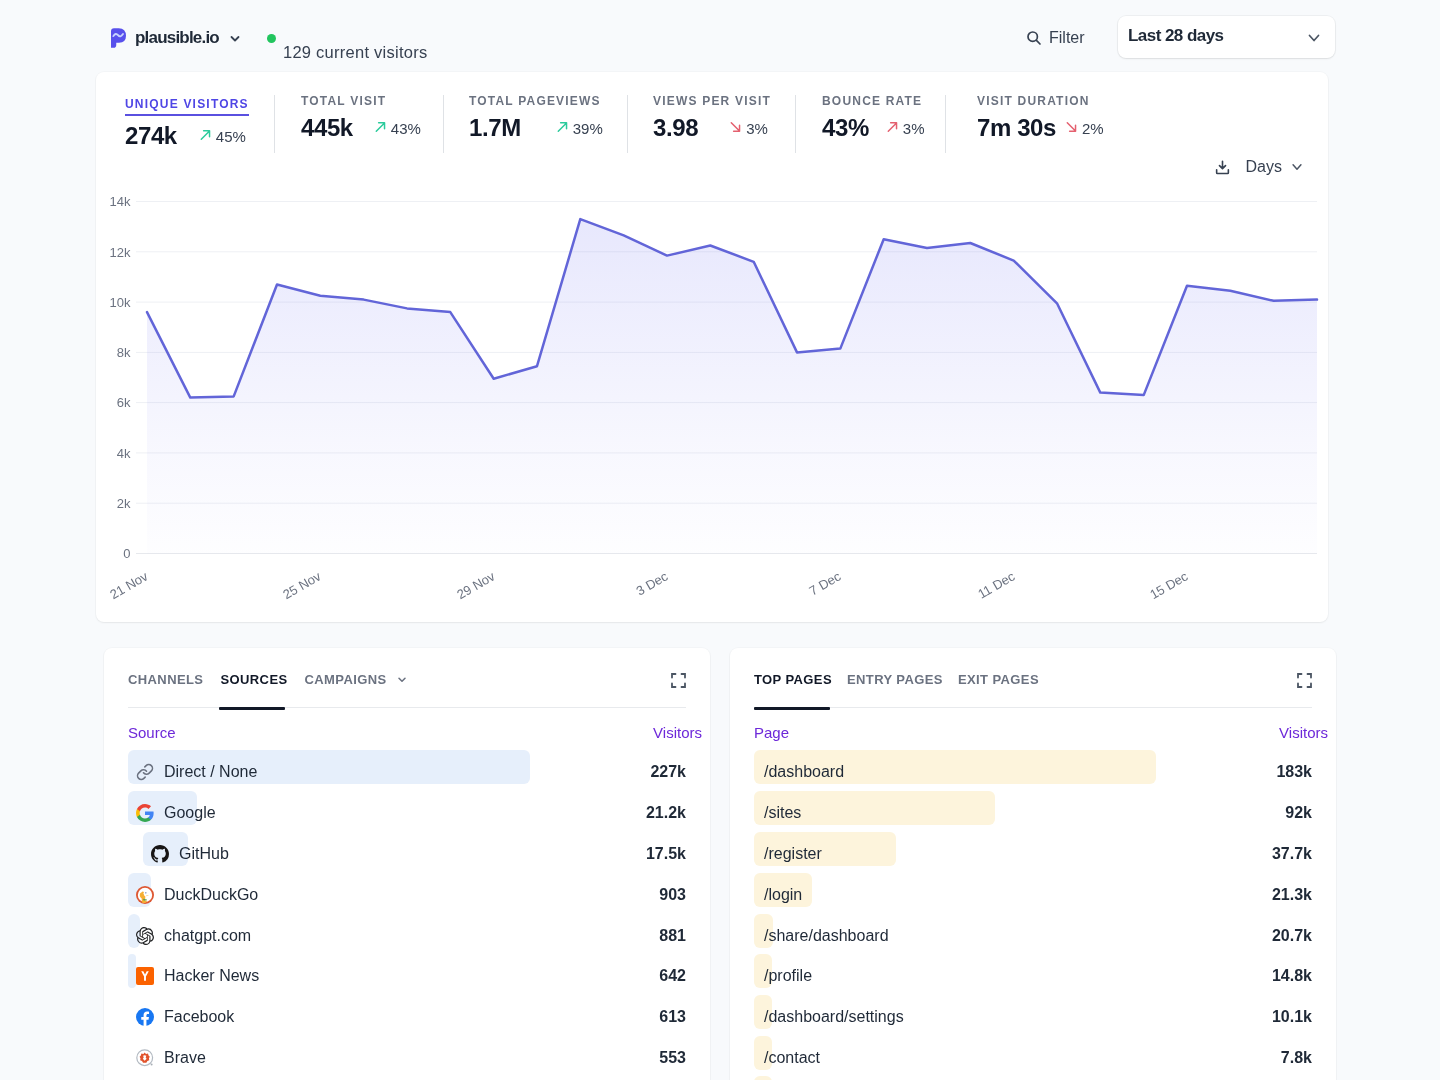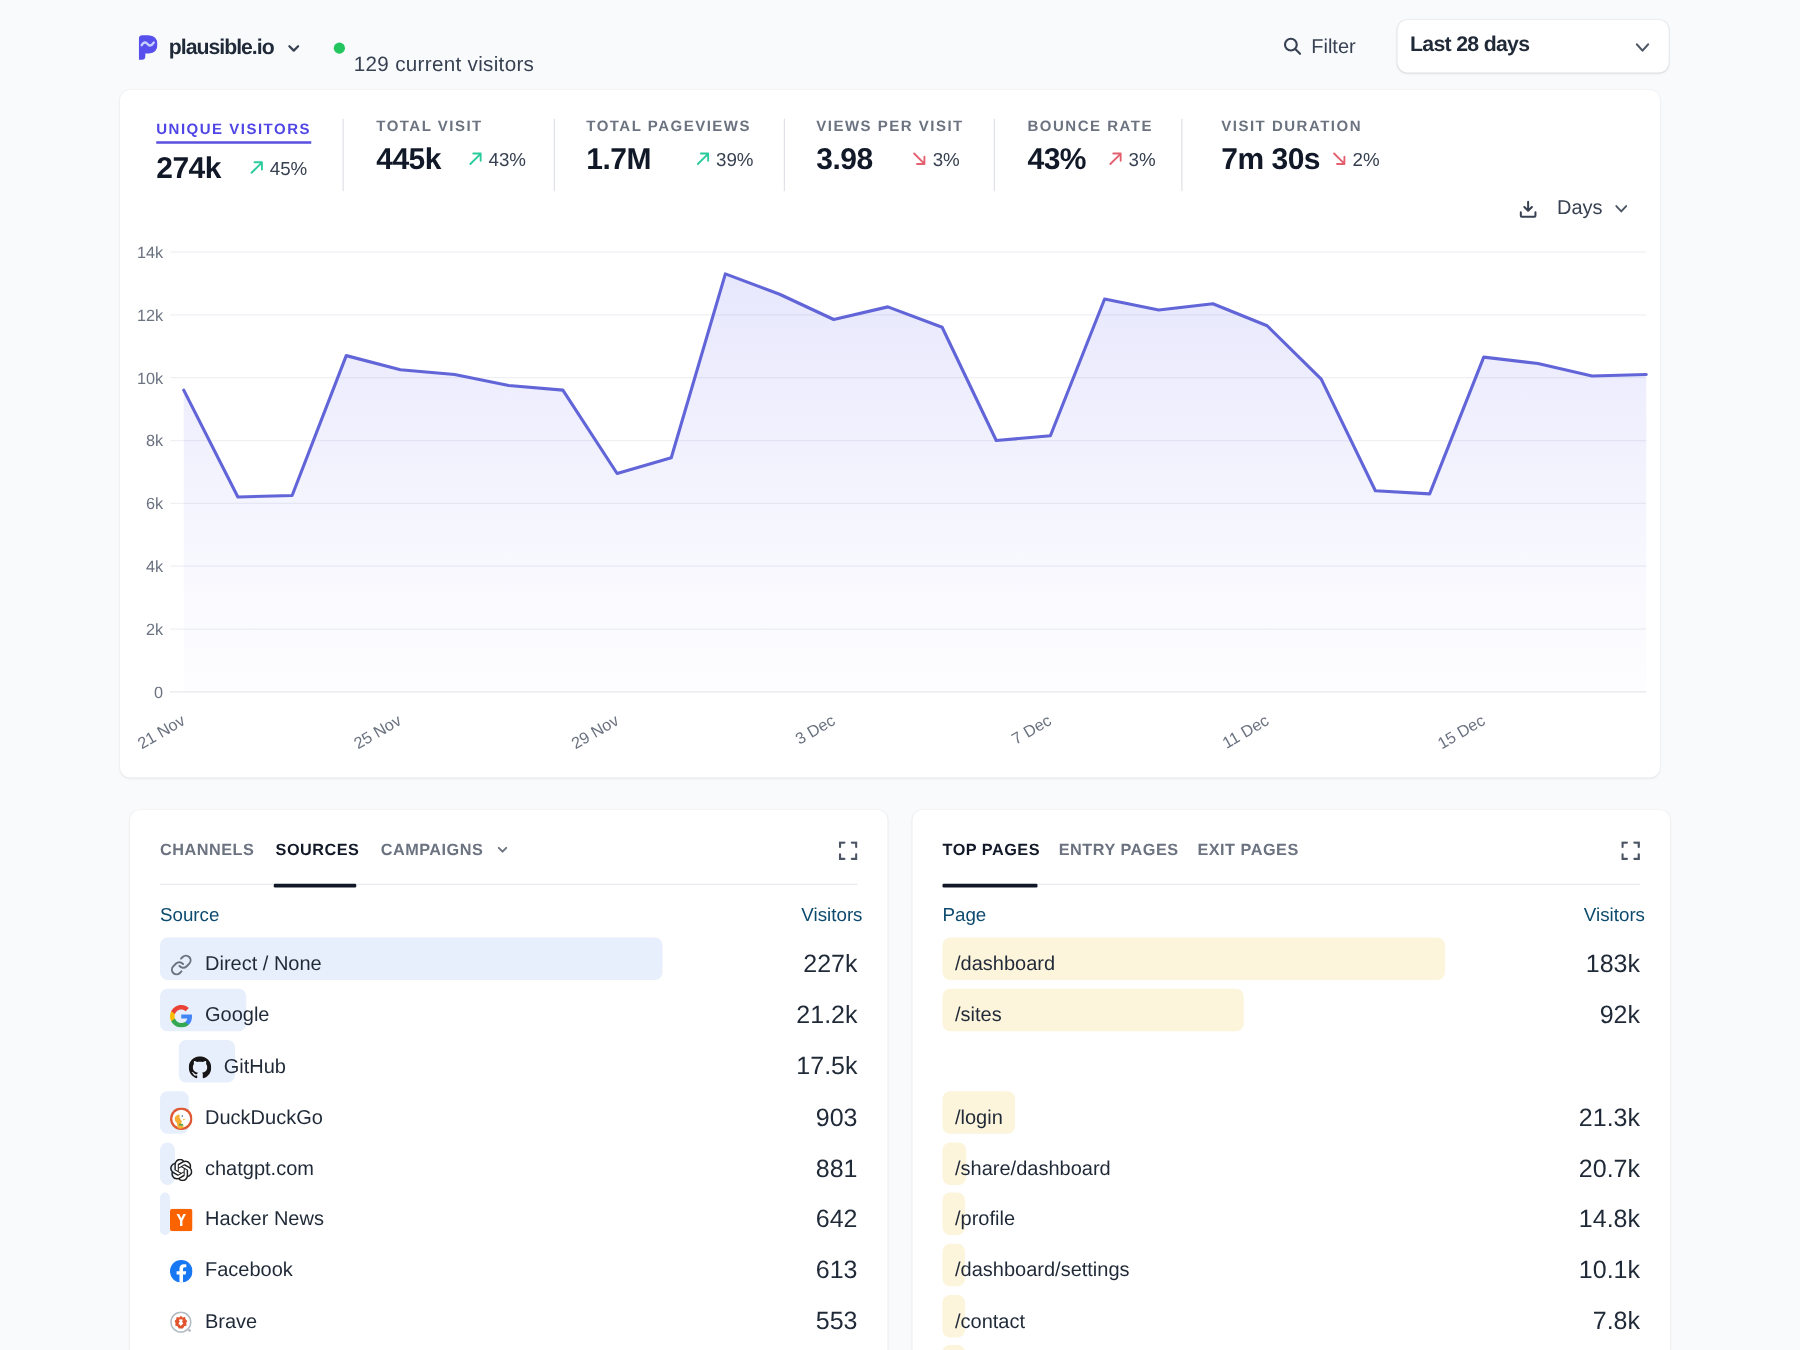--- a/index.html
+++ b/index.html
@@ -27,30 +27,30 @@
 .chg svg { margin-right:3px; transform:translateY(-1.5px); }
 .sdiv { position:absolute; top:23px; width:1px; height:58px; background:#dfe2e6; }
 #daysrow { position:absolute; right:24px; top:86px; display:flex; align-items:center; color:#374151; font-size:16px; }
 
 
 .tabs { position:absolute; left:24px; top:24px; display:flex; align-items:center; font-size:13px; font-weight:bold; letter-spacing:0.4px; color:#6b7280; }
 .tabs .tab { margin-right:17px; }
 .tabs .active { color:#111827; }
 .tabdiv { position:absolute; left:24px; right:24px; top:59px; height:1px; background:#e8eaed; }
 .tabline { position:absolute; top:59px; height:2.5px; background:#111827; border-radius:1px; }
-.colhdr { position:absolute; left:24px; right:20px; top:76px; font-size:15px; color:#0c4a6e; }
+.colhdr { position:absolute; left:24px; right:8px; top:76px; font-size:15px; color:#6d28d9; }
 .colhdr span:last-child { float:right; }
 .row { position:absolute; left:24px; right:24px; height:44px;padding-left:24px; }
 .bar { position:absolute; left:-0.5px; top:0; height:34px; border-radius:6px; }
 .bluebar { background:#e6effb; }
 .orangebar { background:#fdf4dc; }
 .rowlab { position:absolute; left:8px; top:50%; transform:translateY(-50%); font-size:16px; color:#1f2937; display:flex; align-items:center; }
 .rowlab.noicon { left:10px; }
 .rowlab .ric { display:inline-flex; width:18px; height:18px; margin-right:10px; }
-.rowval { position:absolute; right:0; top:50%; transform:translateY(-50%); font-size:20px; color:#1f2937; }
+.rowval { position:absolute; right:0; top:50%; transform:translateY(-50%); font-size:16px; color:#1f2937;font-weight:bold; }
 .maxicon { position:absolute; right:24px; top:25px; }
 </style>
 </head>
 <body>
 
 <svg id="hdr-logo" class="abs" width="15" height="20" viewBox="0 0 16 21">
   <path d="M0 3.2 Q0 0 3.2 0 L8.2 0 Q16 0.4 16 8 Q16 15.2 8.6 15.6 L5.6 15.6 L5.6 18 Q5.6 21 2.8 21 L0 21 Z" fill="#5850ec"></path>
   <path d="M2.5 8.5 Q5 4.5 7.5 7.5 Q10 10.5 12.8 6.3" stroke="#c7d2fe" stroke-width="2" fill="none" stroke-linecap="round"></path>
 </svg>
 <div id="hdr-name" class="abs">plausible.io</div>
@@ -284,20 +284,25 @@
   <div class="row" style="top:102px;">
       <div class="bar orangebar" style="width:402px;"></div>
     <div class="rowlab noicon">/dashboard</div>
       <div class="rowval">183k</div>
     </div>
   <div class="row" style="top:143px;">
       <div class="bar orangebar" style="width:241px;"></div>
     <div class="rowlab noicon">/sites</div>
       <div class="rowval">92k</div>
     </div>
+  <div class="row" style="top:184px;">
+      <div class="bar orangebar" style="width:142px;"></div>
+    <div class="rowlab noicon">/register</div>
+      <div class="rowval">37.7k</div>
+    </div>
   <div class="row" style="top:225px;">
       <div class="bar orangebar" style="width:58px;"></div>
     <div class="rowlab noicon">/login</div>
       <div class="rowval">21.3k</div>
     </div>
   <div class="row" style="top:266px;">
       <div class="bar orangebar" style="width:19px;"></div>
     <div class="rowlab noicon">/share/dashboard</div>
       <div class="rowval">20.7k</div>
     </div>

